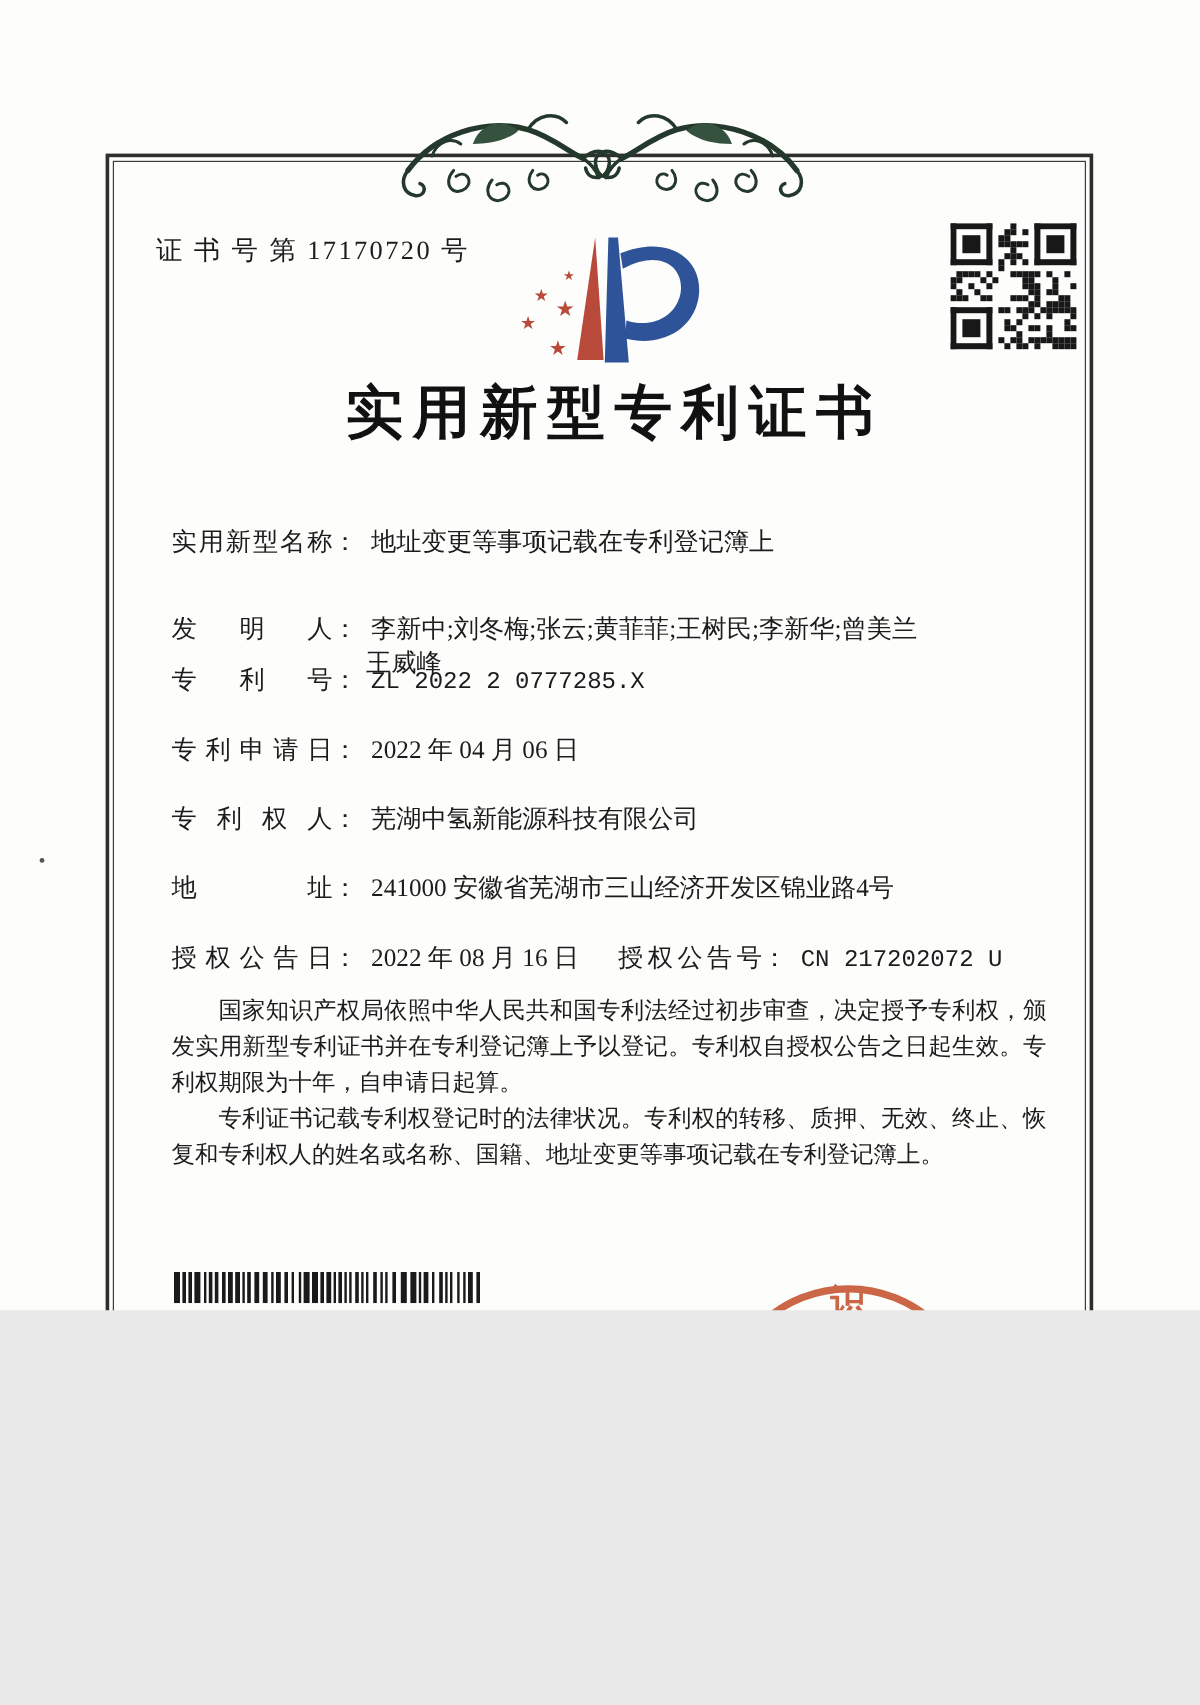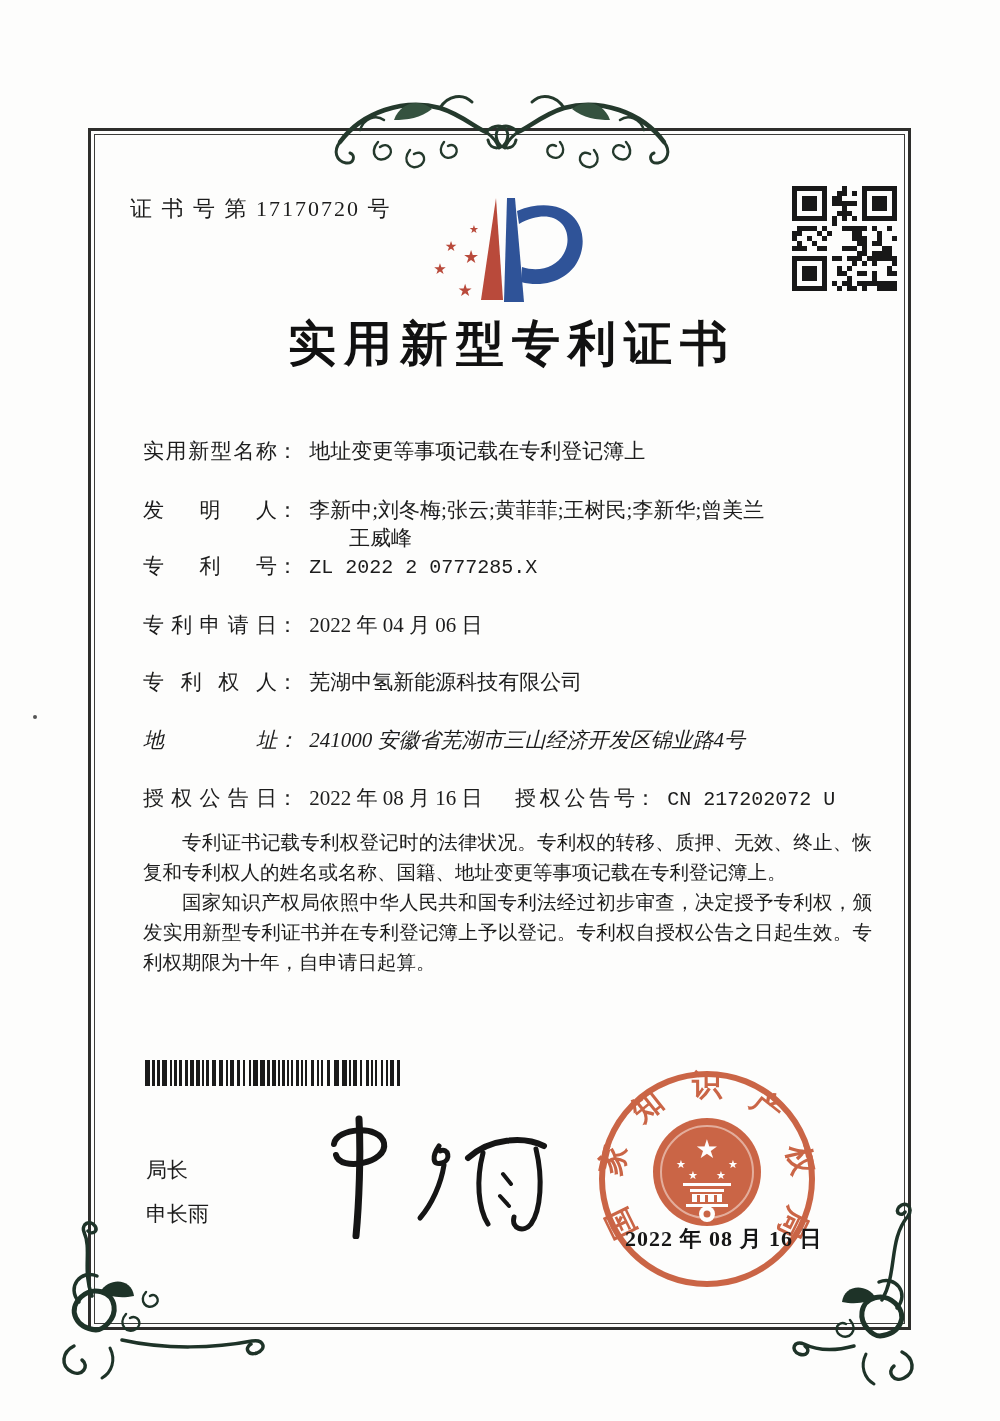--- a/index.html
+++ b/index.html
@@ -1,17 +1,17 @@
 <!DOCTYPE html>
 <html><head>
 <meta charset="utf-8">
 <style>
   html,body{margin:0;padding:0;background:#e9e9e9;}
   .page{
-    position:relative; width:1000px; height:1421px; margin:0 auto;
+    position:relative; width:1000px; height:1092px; margin:0 auto;
     background:#fdfdfc; overflow:hidden;
     font-family:"Liberation Serif","DejaVu Serif",serif; color:#1c1c1c;
   }
   
   .frame{
     position:absolute; left:88px; top:128px; width:817px; height:1196px;
     border:3px solid #2e2e2c; z-index:1;
   }
   .frame::after{
     content:""; position:absolute; left:3px; top:3px; right:3px; bottom:3px;
@@ -28,21 +28,21 @@
     font-size:48px; font-weight:bold; letter-spacing:8px; z-index:2; color:#111;padding-left:24px;
   }
   .fields{ position:absolute; left:143px; top:430px; width:730px; z-index:2; font-size:21px; }
   .frow{ position:absolute; left:0; white-space:nowrap; }
   .lab{
     display:inline-block; width:134px; text-align:justify; text-align-last:justify;
     vertical-align:top;
   }
   .colon{ display:inline-block; }
   .val{ margin-left:6px; }
-  .val2{ position:absolute; left:162px; top:28px;margin-left:44px; }
+  .val2{ position:absolute; left:162px; top:28px; }
   .num{ font-family:Liberation Mono, monospace; font-size:20px; }
   .paras{
     position:absolute; left:143px; top:828px; width:729px; z-index:2;
     font-size:19.5px; line-height:30px; text-align:justify;
   }
   .paras p{ margin:0; text-indent:2em; }
   .barcode{ position:absolute; left:145px; top:1060px; z-index:2; }
   .seal{ position:absolute; left:596px; top:1068px; z-index:3; opacity:.88; }
   .seal-date{
     position:absolute; left:625px; top:1224px; z-index:4; font-size:22px;
@@ -261,54 +261,54 @@
       </g>
   </svg>
 
   <div class="title">实用新型专利证书</div>
 
   <div class="fields">
     <div class="frow" style="top:7px;">
       <span class="lab">实用新型名称</span><span class="colon">：</span>
       <span class="val">地址变更等事项记载在专利登记簿上</span>
     </div>
-    <div class="frow" style="top:66px;">
+    <div class="frow" style="top:80px;">
       <span class="lab">发明人</span><span class="colon">：</span>
       <span class="val">李新中;刘冬梅;张云;黄菲菲;王树民;李新华;曾美兰</span>
       <span class="val2">王威峰</span>
     </div>
     <div class="frow" style="top:122px;">
       <span class="lab">专利号</span><span class="colon">：</span>
       <span class="val num">ZL 2022 2 0777285.X</span>
     </div>
     <div class="frow" style="top:181px;">
       <span class="lab">专利申请日</span><span class="colon">：</span>
       <span class="val">2022 年 04 月 06 日</span>
     </div>
     <div class="frow" style="top:238px;">
       <span class="lab">专利权人</span><span class="colon">：</span>
       <span class="val">芜湖中氢新能源科技有限公司</span>
     </div>
-    <div class="frow" style="top:296px;font-style:italic;">
+    <div class="frow" style="top:296px;">
       <span class="lab">地址</span><span class="colon">：</span>
       <span class="val">241000 安徽省芜湖市三山经济开发区锦业路4号</span>
     </div>
     <div class="frow" style="top:354px;">
       <span class="lab">授权公告日</span><span class="colon">：</span>
       <span class="val">2022 年 08 月 16 日</span>
     </div>
     <div class="frow" style="top:354px; left:372px;">
       <span class="lab" style="width:120px;">授权公告号</span><span class="colon">：</span>
       <span class="val num">CN 217202072 U</span>
     </div>
   </div>
 
   <div class="paras">
+    <p>国家知识产权局依照中华人民共和国专利法经过初步审查，决定授予专利权，颁发实用新型专利证书并在专利登记簿上予以登记。专利权自授权公告之日起生效。专利权期限为十年，自申请日起算。</p>
     <p>专利证书记载专利权登记时的法律状况。专利权的转移、质押、无效、终止、恢复和专利权人的姓名或名称、国籍、地址变更等事项记载在专利登记簿上。</p>
-    <p>国家知识产权局依照中华人民共和国专利法经过初步审查，决定授予专利权，颁发实用新型专利证书并在专利登记簿上予以登记。专利权自授权公告之日起生效。专利权期限为十年，自申请日起算。</p>
   </div>
 
   <svg class="barcode" width="260" height="26" viewBox="0 0 260 26">
     <g id="bc-g" fill="#1a1a1a">
         <rect x="0" y="0" width="5" height="26"></rect>
         <rect x="7" y="0" width="3" height="26"></rect>
         <rect x="12" y="0" width="3" height="26"></rect>
         <rect x="17" y="0" width="5" height="26"></rect>
         <rect x="25" y="0" width="2" height="26"></rect>
         <rect x="29" y="0" width="3" height="26"></rect>

